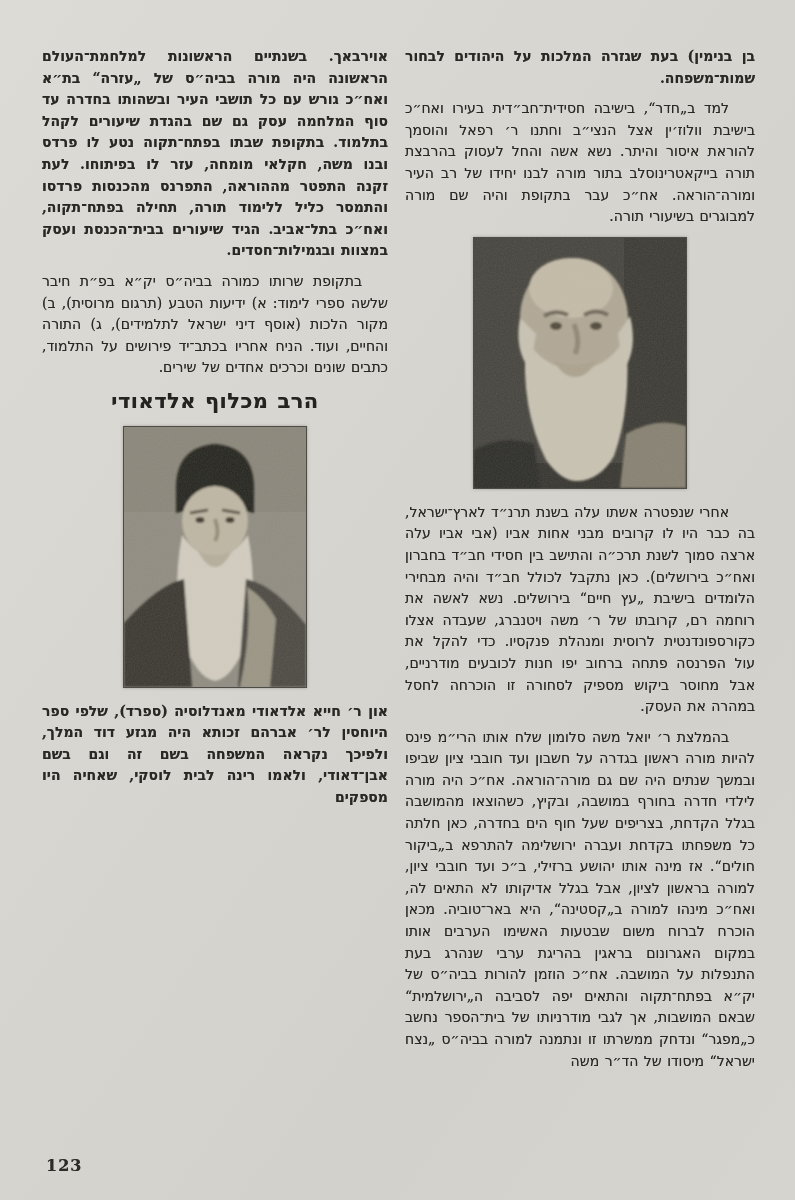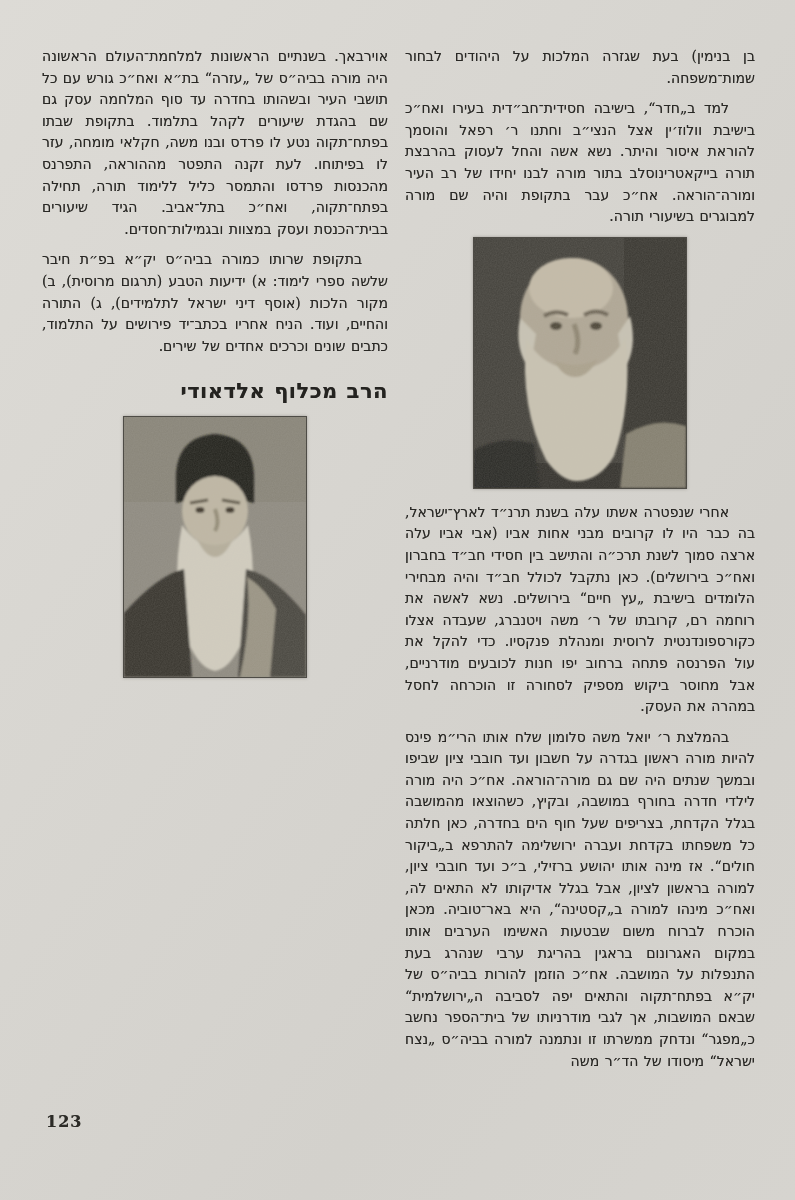--- a/index.html
+++ b/index.html
@@ -22,42 +22,43 @@
   .col{
     width:350px;
     font-size:14px;
     line-height:21.6px;
     text-align:justify;
     text-shadow:0 0 0.5px rgba(41,40,37,0.55);
     word-spacing:1px;
   }
   .col-left{width:346px;}
   .para{margin:0 0 9px 0;text-indent:26px;}
-  .para.flush{text-indent:0;}
+  .para.flush{text-indent:0;font-weight:bold;}
   .heading{
     font-family:"DejaVu Sans","DejaVu Serif",sans-serif;
     font-weight:bold;
     font-size:21px;
+    text-align:center;
     text-indent:0;
     letter-spacing:0.5px;
-    margin:24px 0 13px 0;
+    margin:12px 0 13px 0;
     color:#242320;
   }
   figure.photo{
     margin:9px auto 13px auto;
     border:1px solid #4e4c46;
     box-shadow:0 0 3px rgba(60,58,52,0.35);
     line-height:0;
     background:#6f6d66;
   }
   figure.photo-right{width:212px;}
   figure.photo-left{width:182px;}
   .page-number{
     position:absolute;
-    left:46px;top:1112px;
+    left:46px;top:1156px;
     direction:ltr;
     font-size:16px;
     font-weight:bold;
     letter-spacing:1px;
     color:#2c2b27;
     text-shadow:0 0 0.5px rgba(44,43,39,0.6);
   }
 </style>
 </head>
 <body>
@@ -128,17 +129,18 @@
             <path d="M58,108 Q46,170 64,225 Q76,252 91,254 Q106,252 118,225 Q136,170 124,108 Q108,130 91,130 Q74,130 58,108 Z" fill="#d2cdbf"></path>
             <path d="M74,124 Q91,132 108,124 Q100,140 91,140 Q82,140 74,124 Z" fill="#b5ae9b"></path>
             <path d="M0,260 L0,196 Q34,158 60,152 L68,260 Z" fill="#37352f"></path>
             <path d="M114,260 L122,152 Q150,158 182,198 L182,260 Z" fill="#4a4740"></path>
             <path d="M116,260 Q128,204 123,160 Q142,172 152,192 L146,260 Z" fill="#9a9484"></path>
           </g>
           <rect width="182" height="260" filter="url(#grain1)"></rect>
         </svg>
       </figure>
 
+      <p class="para flush">און ר׳ חייא אלדאודי מאנדלוסיה (ספרד), שלפי ספר היוחסין לר׳ אברהם זכותא היה מגזע דוד המלך, ולפיכך נקראה המשפחה בשם זה וגם בשם אבן־דאודי, ולאמו רינה לבית לוסקי, שאחיה היו מספקים</p>
     </section>
   </div>
 
   <div class="page-number">123</div>
 </div>
 
 </body></html>

